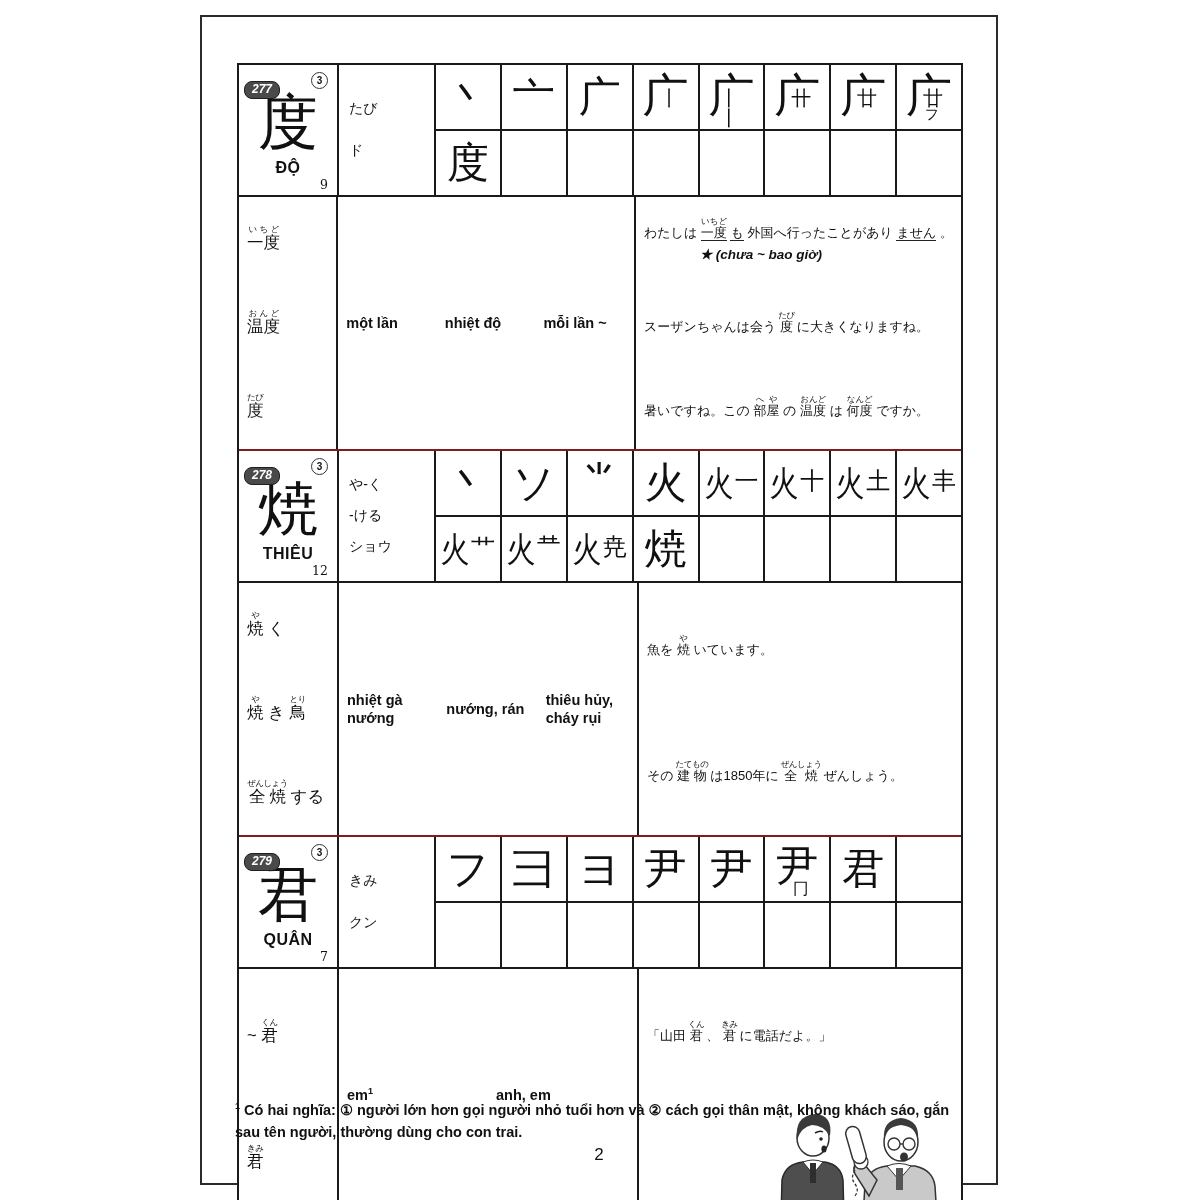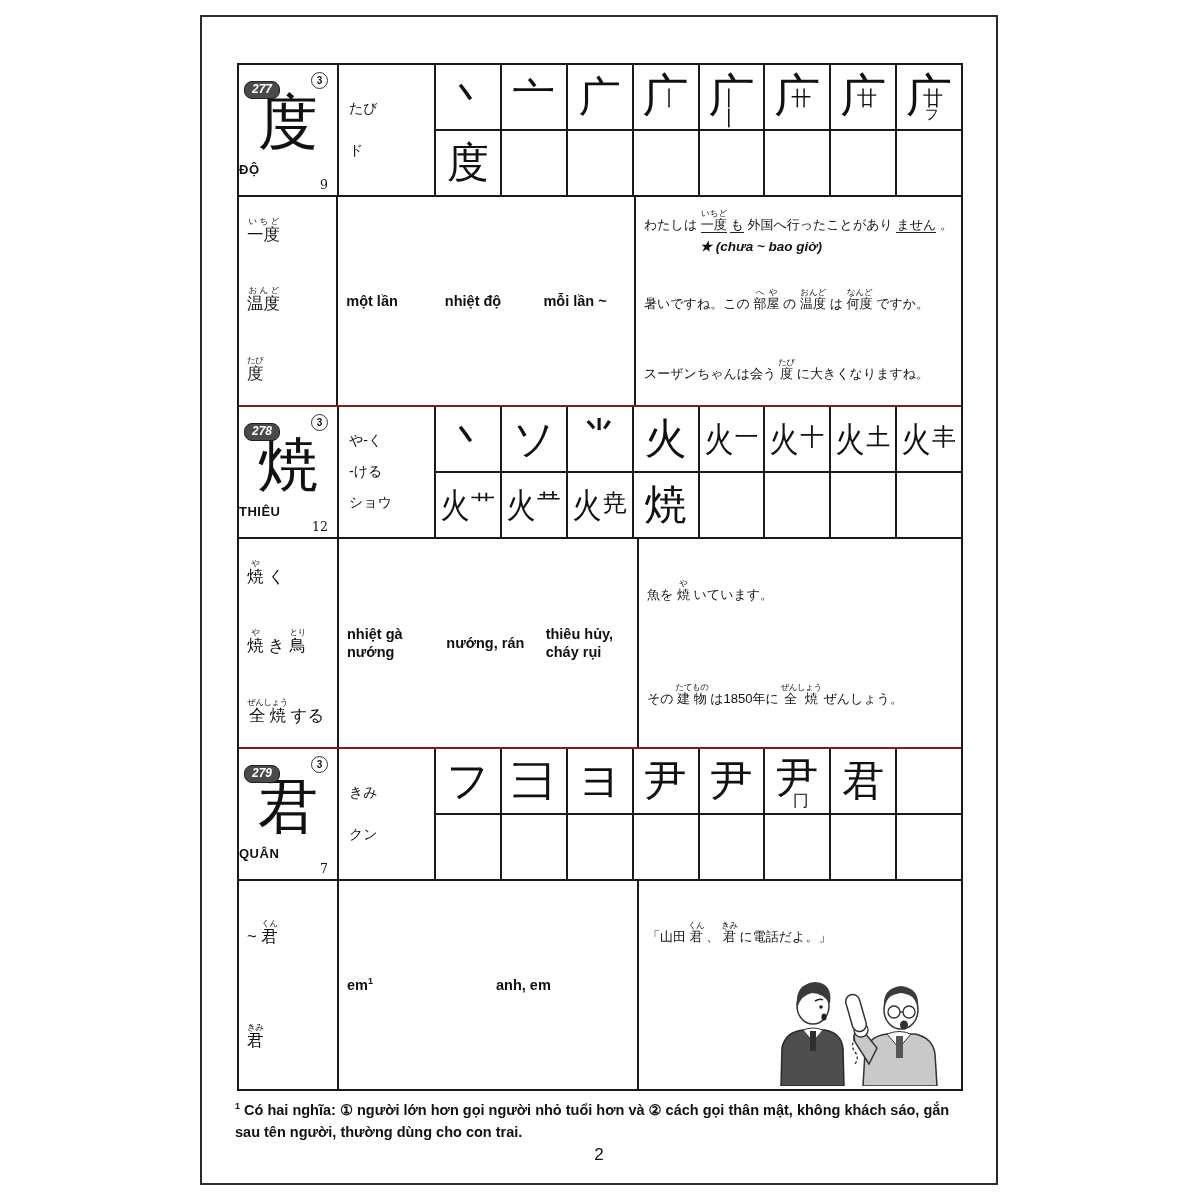--- a/index.html
+++ b/index.html
@@ -7,41 +7,41 @@
   .frame{position:absolute;left:200px;top:15px;width:798px;height:1170px;border:2px solid #2b2b2b;background:#fff;box-sizing:border-box;}
   .ktable{position:absolute;left:35px;top:46px;width:722px;border:2px solid #1a1a1a;box-sizing:content-box;background:#fff;}
   .entry{display:flex;flex-direction:column;}
   .entry + .entry{border-top:2px solid #7f1d1d;}
   
   .ehead{display:flex;height:130px;border-bottom:2px solid #1a1a1a;}
   .kcell{width:100px;border-right:2px solid #1a1a1a;position:relative;box-sizing:border-box;}
   .badge{position:absolute;top:16px;left:5px;background:#4a4a4a;color:#fff;font-size:12px;font-weight:bold;font-style:italic;padding:1px 7px 2px 7px;border-radius:8px;border:1.5px solid #1f1f1f;line-height:13px;}
   .grade{position:absolute;top:7px;right:9px;width:15px;height:15px;border:1.3px solid #333;border-radius:50%;font-size:10px;line-height:15px;text-align:center;font-weight:bold;}
   .bigk{font-size:60px;line-height:1;text-align:center;margin-top:27px;font-family:"DejaVu Serif","Liberation Serif",serif;}
-  .viet{position:absolute;bottom:18px;left:0;right:0;font-weight:bold;font-size:13px;letter-spacing:.5px;}
+  .viet{position:absolute;bottom:18px;left:0;right:0;text-align:center;font-weight:bold;font-size:16px;letter-spacing:.5px;}
   .scount{position:absolute;bottom:3px;right:9px;font-size:12.5px;font-family:"DejaVu Serif",serif;}
   .rcell{width:97px;border-right:2px solid #1a1a1a;box-sizing:border-box;display:flex;flex-direction:column;justify-content:space-evenly;padding:12px 0 12px 10px;font-size:14px;}
   .reading[data-ind="1"]{}
   .sgrid{flex:1;display:flex;flex-direction:column;}
   .srow{flex:1;display:flex;}
   .srow.r1{border-bottom:2px solid #1a1a1a;}
   .scell{flex:1;position:relative;}
   .scell + .scell{border-left:2px solid #1a1a1a;}
   .comp{position:absolute;inset:0;display:flex;align-items:center;justify-content:center;font-family:"DejaVu Serif","Liberation Serif",serif;}
   .comp .pa{font-size:42px;line-height:1;}
   .comp .pb,.comp .pc{display:none;line-height:1;}
   .comp[data-kind="ovl"] .pa{font-size:46px;margin-top:-4px;}
   .comp[data-kind="ovl"] .pb{display:block;position:absolute;font-size:20px;top:23px;left:50%;transform:translateX(-38%);letter-spacing:-4px;}
   .comp[data-kind="ovl"] .pc{display:block;position:absolute;font-size:14px;top:42px;left:50%;transform:translateX(-30%);}
   .comp[data-kind="pair"] .pa{position:absolute;font-size:34px;left:2px;top:50%;transform:translateY(-50%) scaleX(.85);}
   .comp[data-kind="pair"] .pb{display:block;position:absolute;font-size:24px;right:5px;top:50%;transform:translateY(-58%);}
   .comp[data-kind="mouth"] .pa{font-size:42px;margin-top:-6px;}
   .comp[data-kind="mouth"] .pb{display:block;position:absolute;font-size:16px;bottom:4px;left:50%;transform:translateX(-28%);}
   
-  .vocab{display:flex;height:208px;position:relative;}
+  .vocab{display:flex;height:252px;position:relative;}
   .wcol{width:100px;border-right:2px solid #1a1a1a;box-sizing:border-box;display:flex;flex-direction:column;}
   .mcol{width:300px;border-right:2px solid #1a1a1a;box-sizing:border-box;display:flex;flex-direction:row;}
   .xcol{flex:1;display:flex;flex-direction:column;position:relative;}
   .vitem{flex:1 1 0;display:flex;flex-direction:column;justify-content:center;align-items:flex-start;padding:0 8px;}
   .jword{font-size:16.5px;}
   .mtext{font-size:14.5px;font-weight:600;}
   .msup{font-size:9px;font-weight:600;vertical-align:super;}
   .jline{font-size:13px;white-space:nowrap;}
   rt{font-size:8.5px;letter-spacing:-.5px;font-weight:normal;}
   rt:empty{display:none;}
@@ -270,46 +270,46 @@
                   
                     <span class="seg" data-u=""><ruby><span class="rb">。</span></ruby></span>
                   
                 </div>
                 <div class="note">★ (chưa ~ bao giờ)</div>
               </div>
 
               <div class="vitem xitem">
                 <div class="jline">
                   
-                    <span class="seg" data-u=""><ruby><span class="rb">暑いですね。この</span></ruby></span>
-                  
-                    <span class="seg" data-u=""><ruby><span class="rb">部屋</span><rt>へや</rt></ruby></span>
-                  
-                    <span class="seg" data-u=""><ruby><span class="rb">の</span></ruby></span>
-                  
-                    <span class="seg" data-u=""><ruby><span class="rb">温度</span><rt>おんど</rt></ruby></span>
-                  
-                    <span class="seg" data-u=""><ruby><span class="rb">は</span></ruby></span>
-                  
-                    <span class="seg" data-u=""><ruby><span class="rb">何度</span><rt>なんど</rt></ruby></span>
-                  
-                    <span class="seg" data-u=""><ruby><span class="rb">ですか。</span></ruby></span>
+                    <span class="seg" data-u=""><ruby><span class="rb">スーザンちゃんは会う</span></ruby></span>
+                  
+                    <span class="seg" data-u=""><ruby><span class="rb">度</span><rt>たび</rt></ruby></span>
+                  
+                    <span class="seg" data-u=""><ruby><span class="rb">に大きくなりますね。</span></ruby></span>
                   
                 </div>
 
               </div>
 
               <div class="vitem xitem">
                 <div class="jline">
                   
-                    <span class="seg" data-u=""><ruby><span class="rb">スーザンちゃんは会う</span></ruby></span>
-                  
-                    <span class="seg" data-u=""><ruby><span class="rb">度</span><rt>たび</rt></ruby></span>
-                  
-                    <span class="seg" data-u=""><ruby><span class="rb">に大きくなりますね。</span></ruby></span>
+                    <span class="seg" data-u=""><ruby><span class="rb">暑いですね。この</span></ruby></span>
+                  
+                    <span class="seg" data-u=""><ruby><span class="rb">部屋</span><rt>へや</rt></ruby></span>
+                  
+                    <span class="seg" data-u=""><ruby><span class="rb">の</span></ruby></span>
+                  
+                    <span class="seg" data-u=""><ruby><span class="rb">温度</span><rt>おんど</rt></ruby></span>
+                  
+                    <span class="seg" data-u=""><ruby><span class="rb">は</span></ruby></span>
+                  
+                    <span class="seg" data-u=""><ruby><span class="rb">何度</span><rt>なんど</rt></ruby></span>
+                  
+                    <span class="seg" data-u=""><ruby><span class="rb">ですか。</span></ruby></span>
                   
                 </div>
 
               </div>
 
           </div>
         </div>
       </section>
 
       <section class="entry">

